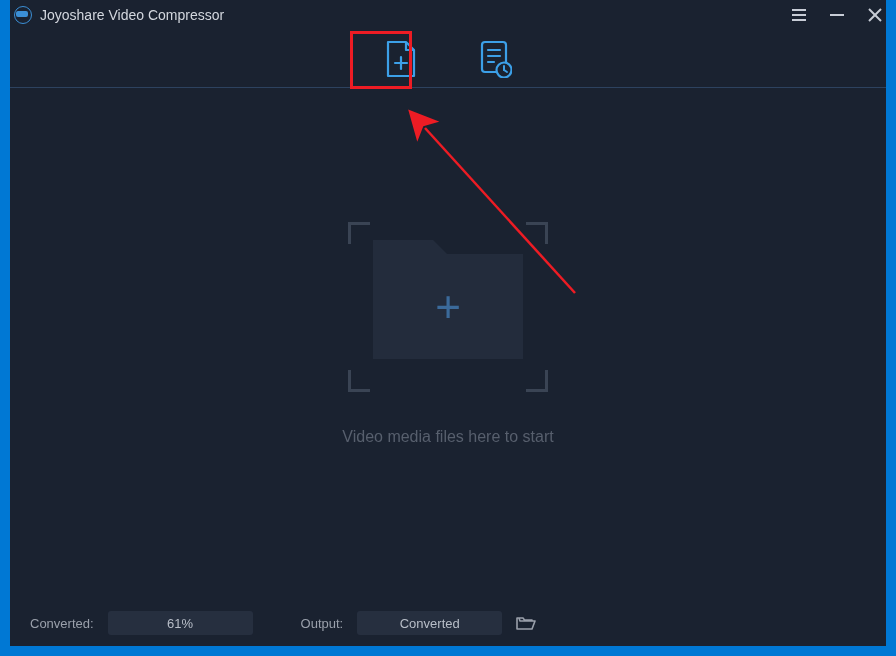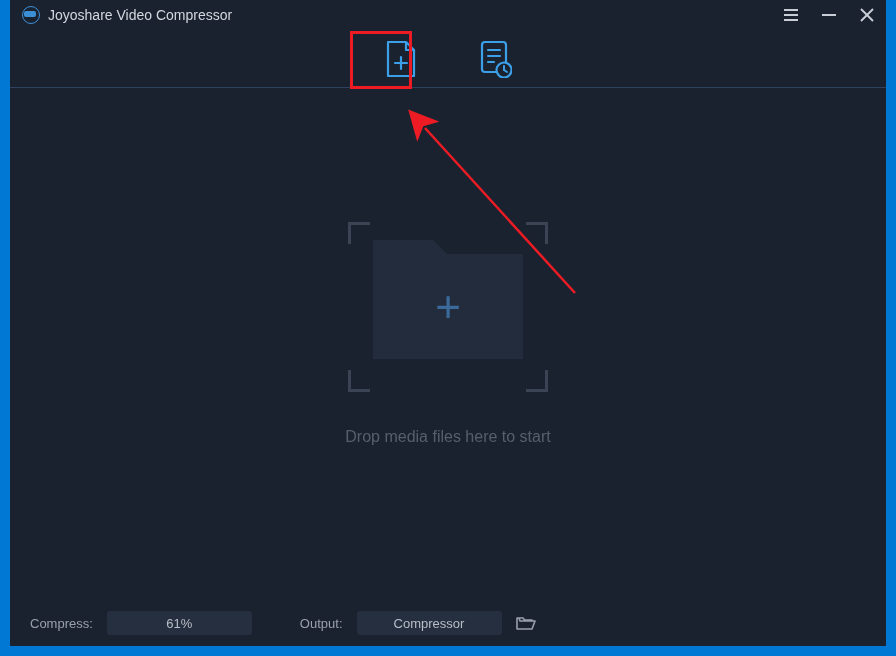--- a/index.html
+++ b/index.html
@@ -22,21 +22,21 @@
       right: 10px;
       bottom: 10px;
       background: #1a2230;
       display: flex;
       flex-direction: column;
     }
     .titlebar {
       height: 30px;
       display: flex;
       align-items: center;
-      padding: 0 12px;
+      padding: 0 4px;
       color: #c8cdd6;
     }
     .app-logo {
       width: 18px;
       height: 18px;
       margin-right: 8px;
       border-radius: 50%;
       border: 1.5px solid #3b8fd6;
       position: relative;
     }
@@ -272,33 +272,33 @@
     <div class="drop-zone">
       <div class="drop-graphic">
         <div class="corner tl"></div>
         <div class="corner tr"></div>
         <div class="corner bl"></div>
         <div class="corner br"></div>
         <div class="folder">
           <div class="plus">+</div>
         </div>
       </div>
-      <div class="drop-text">Drop media files here to start</div>
+      <div class="drop-text">Video media files here to start</div>
     </div>
   </div>
 
   <div class="footer">
-    <span>Compress:</span>
+    <span>Converted:</span>
     <div class="footer-pill compress-pill">
       <span>61%</span>
     </div>
     <span class="footer-gap"></span>
     <span>Output:</span>
     <div class="footer-pill output-pill">
-      <span>Compressor</span>
+      <span>Converted</span>
     </div>
     <div class="folder-open-btn">
       <svg width="20" height="16" viewBox="0 0 20 16">
         <path d="M1 3 L1 14 L16 14 L19 6 L4 6 L3 3 Z M1 3 L7 3 L8.5 5 L16 5 L16 6" fill="none" stroke="#9aa0ab" stroke-width="1.6" stroke-linejoin="round"></path>
       </svg>
     </div>
   </div>
 </div>
 
 <div class="red-box"></div>

